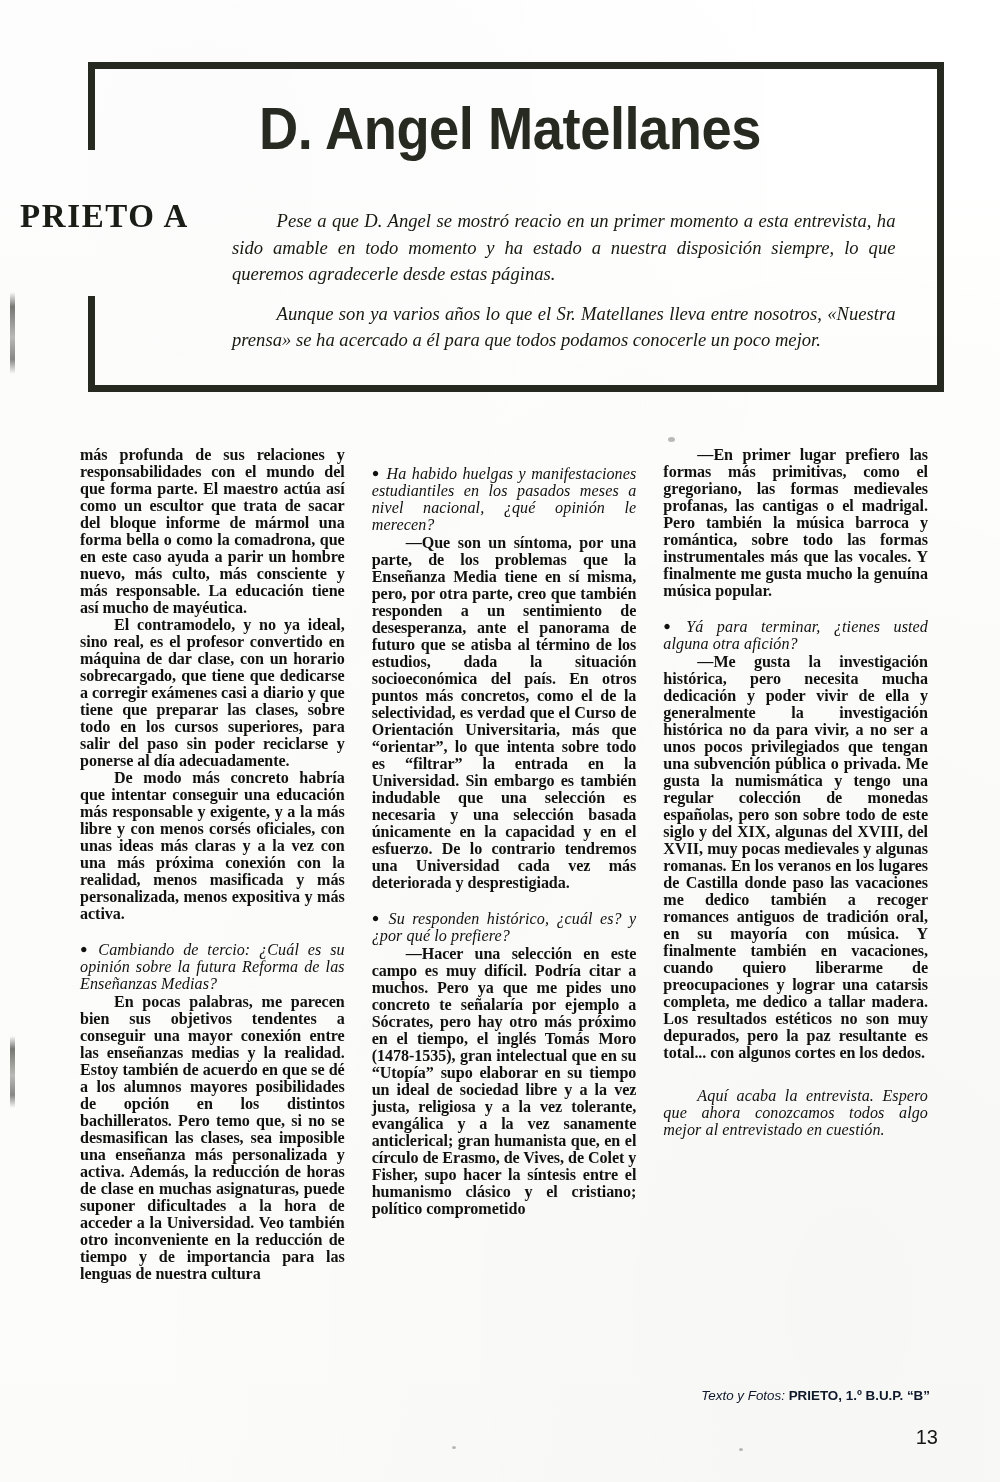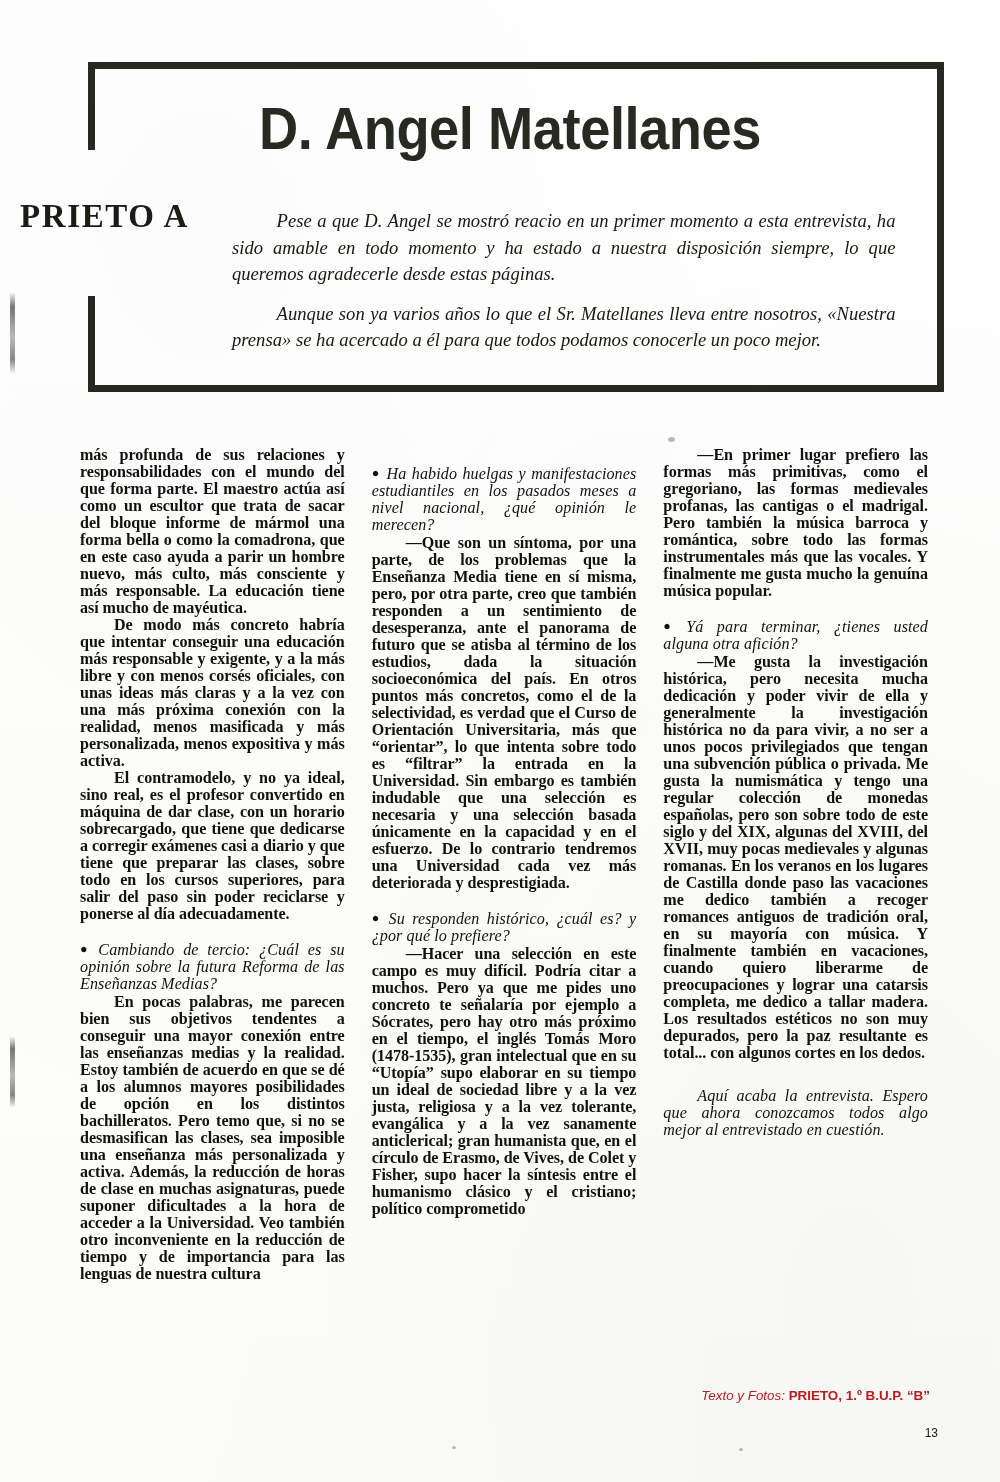--- a/index.html
+++ b/index.html
@@ -133,32 +133,32 @@
   }
   .col p + p.answer { margin-top: 1px; }
 
   
   .credit {
     position: absolute;
     right: 70px;
     top: 1388px;
     font-family: "Liberation Sans", sans-serif;
     font-size: 13.4px;
-    color: #b91c1c;
+    color: #0f172a;
     white-space: nowrap;
   }
   .credit .lbl { font-style: italic; font-weight: normal; }
   .credit .who { font-weight: bold; }
 
   .folio {
     position: absolute;
     right: 62px;
     top: 1426px;
     font-family: "Liberation Sans", sans-serif;
-    font-size: 12px;
+    font-size: 20px;
     color: #161616;
   }
 
   
   .artifact {
     position: absolute;
     left: 10px;
     width: 5px;
     background: linear-gradient(180deg, rgba(120,120,118,0.0), rgba(95,95,92,0.85) 18%, rgba(130,130,126,0.55) 55%, rgba(105,105,102,0.8) 82%, rgba(140,140,136,0.0));
     border-radius: 1px;
@@ -191,22 +191,22 @@
 
 <div class="lead">
   <p>Pese a que D. Angel se mostró reacio en un primer momento a esta entrevista, ha sido amable en todo momento y ha estado a nuestra disposición siempre, lo que queremos agradecerle desde estas páginas.</p>
   <p>Aunque son ya varios años lo que el Sr. Matellanes lleva entre nosotros, «Nuestra prensa» se ha acercado a él para que todos podamos conocerle un poco mejor.</p>
 </div>
 
 <div class="columns">
 
   <div class="col">
     <p class="cont">más profunda de sus relaciones y responsabilidades con el mundo del que forma parte. El maestro actúa así como un escultor que trata de sacar del bloque informe de mármol una forma bella o como la comadrona, que en este caso ayuda a parir un hombre nuevo, más culto, más consciente y más responsable. La educación tiene así mucho de mayéutica.</p>
+    <p>El contramodelo, y no ya ideal, sino real, es el profesor convertido en máquina de dar clase, con un horario sobrecargado, que tiene que dedicarse a corregir exámenes casi a diario y que tiene que preparar las clases, sobre todo en los cursos superiores, para salir del paso sin poder reciclarse y ponerse al día adecuadamente.</p>
     <p>De modo más concreto habría que intentar conseguir una educación más responsable y exigente, y a la más libre y con menos corsés oficiales, con unas ideas más claras y a la vez con una más próxima conexión con la realidad, menos masificada y más personalizada, menos expositiva y más activa.</p>
-    <p>El contramodelo, y no ya ideal, sino real, es el profesor convertido en máquina de dar clase, con un horario sobrecargado, que tiene que dedicarse a corregir exámenes casi a diario y que tiene que preparar las clases, sobre todo en los cursos superiores, para salir del paso sin poder reciclarse y ponerse al día adecuadamente.</p>
     <p class="question">Cambiando de tercio: ¿Cuál es su opinión sobre la futura Reforma de las Enseñanzas Medias?</p>
     <p class="answer">En pocas palabras, me parecen bien sus objetivos tendentes a conseguir una mayor conexión entre las enseñanzas medias y la realidad. Estoy también de acuerdo en que se dé a los alumnos mayores posibilidades de opción en los distintos bachilleratos. Pero temo que, si no se desmasifican las clases, sea imposible una enseñanza más personalizada y activa. Además, la reducción de horas de clase en muchas asignaturas, puede suponer dificultades a la hora de acceder a la Universidad. Veo también otro inconveniente en la reducción de tiempo y de importancia para las lenguas de nuestra cultura</p>
   </div>
 
   <div class="col">
     <p class="question">Ha habido huelgas y manifestaciones estudiantiles en los pasados meses a nivel nacional, ¿qué opinión le merecen?</p>
     <p class="answer">—Que son un síntoma, por una parte, de los problemas que la Enseñanza Media tiene en sí misma, pero, por otra parte, creo que también responden a un sentimiento de desesperanza, ante el panorama de futuro que se atisba al término de los estudios, dada la situación socioeconómica del país. En otros puntos más concretos, como el de la selectividad, es verdad que el Curso de Orientación Universitaria, más que “orientar”, lo que intenta sobre todo es “filtrar” la entrada en la Universidad. Sin embargo es también indudable que una selección es necesaria y una selección basada únicamente en la capacidad y en el esfuerzo. De lo contrario tendremos una Universidad cada vez más deteriorada y desprestigiada.</p>
     <p class="question">Su responden histórico, ¿cuál es? y ¿por qué lo prefiere?</p>
     <p class="answer">—Hacer una selección en este campo es muy difícil. Podría citar a muchos. Pero ya que me pides uno concreto te señalaría por ejemplo a Sócrates, pero hay otro más próximo en el tiempo, el inglés Tomás Moro (1478-1535), gran intelectual que en su “Utopía” supo elaborar en su tiempo un ideal de sociedad libre y a la vez justa, religiosa y a la vez tolerante, evangálica y a la vez sanamente anticlerical; gran humanista que, en el círculo de Erasmo, de Vives, de Colet y Fisher, supo hacer la síntesis entre el humanismo clásico y el cristiano; político comprometido</p>
   </div>

